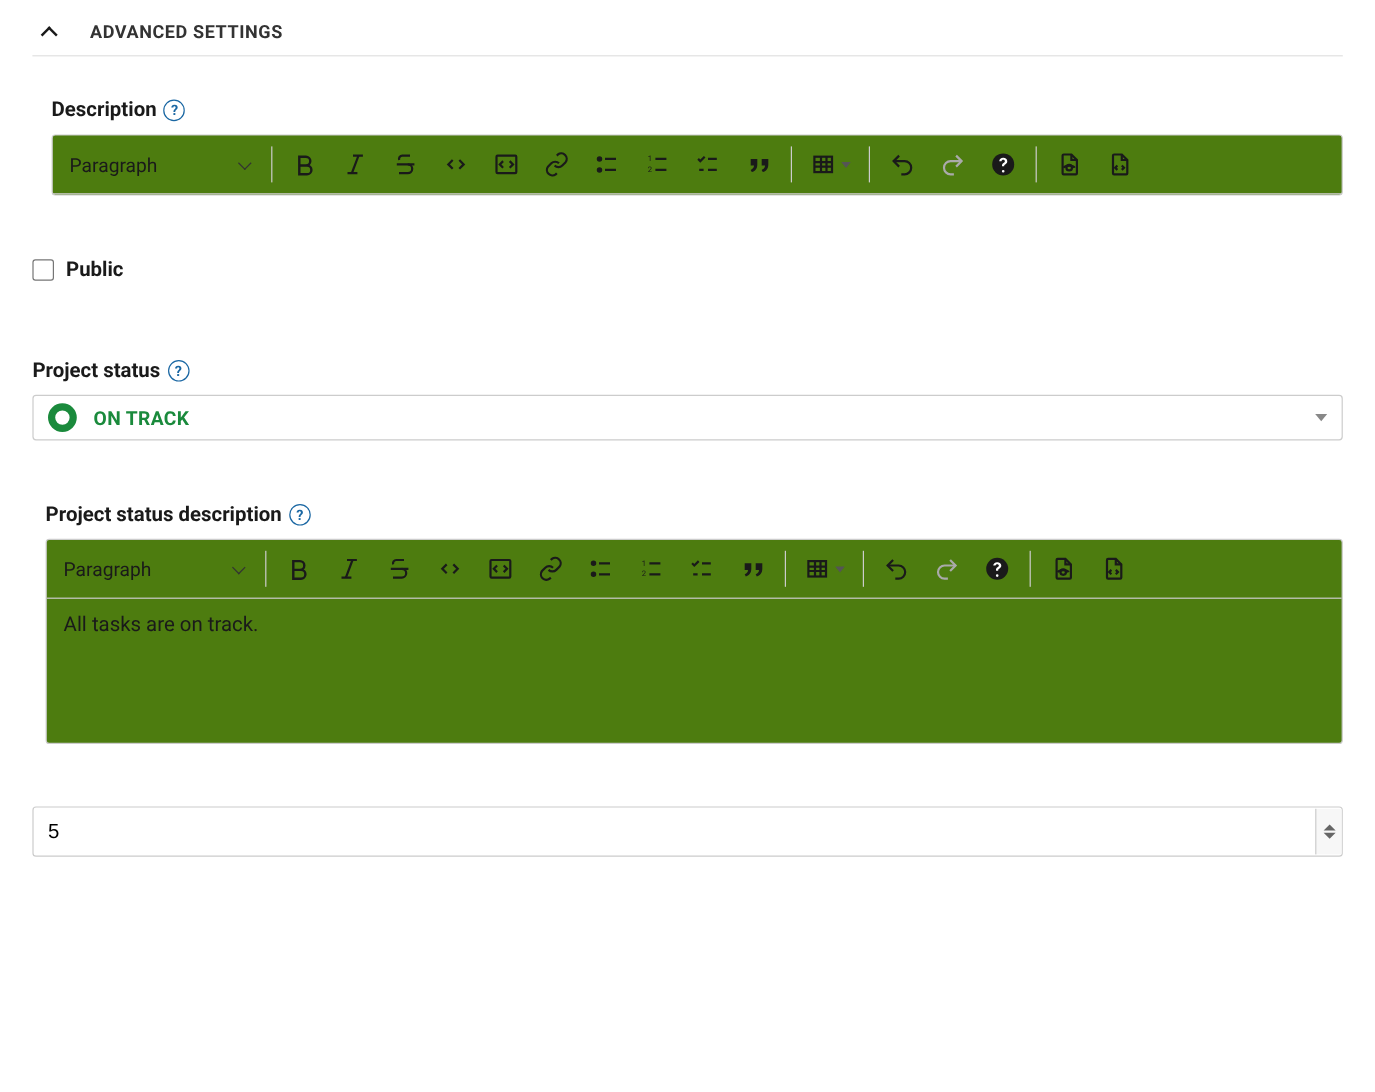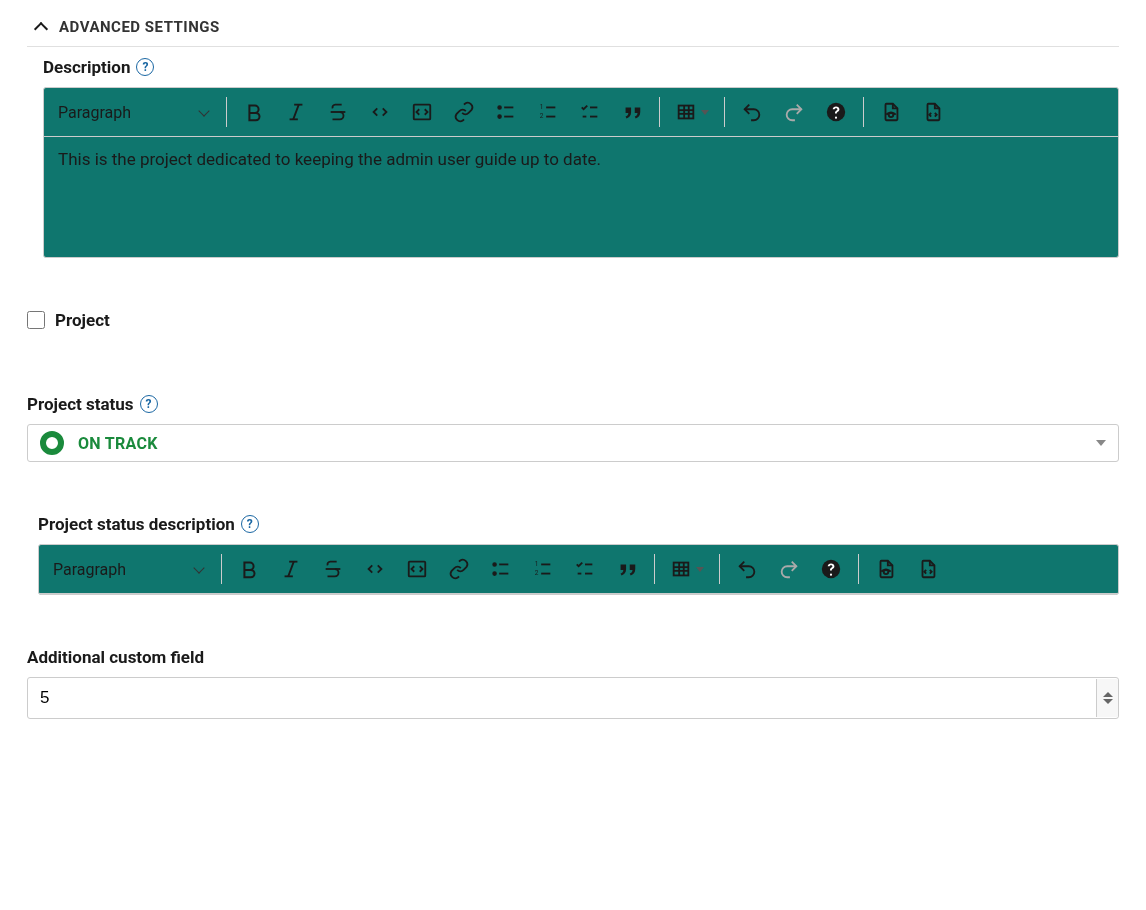--- a/index.html
+++ b/index.html
@@ -6,21 +6,21 @@
 body {
   font-family: -apple-system, BlinkMacSystemFont, "Segoe UI", Roboto, Helvetica, Arial, sans-serif;
   color: #1a1a1a;
   background: #fff;
   padding: 12px 27px 40px 27px;
   font-size: 15px;
 }
 .section-header {
   display: flex;
   align-items: center;
-  gap: 8px;
+  gap: 24px;
   padding: 6px 0 10px 6px;
   border-bottom: 1px solid #e0e0e0;
   cursor: pointer;
 }
 .section-header-title {
   text-transform: uppercase;
   font-weight: 700;
   letter-spacing: 0.5px;
   font-size: 15px;
   color: #333;
@@ -58,21 +58,21 @@
   justify-content: center;
   color: #1a67a3;
   font-size: 12px;
   font-weight: 700;
   cursor: pointer;
 }
 
 .editor {
   border: 1px solid #cccccc;
   border-radius: 3px;
-  background: #0f766e;
+  background: #4d7c0f;
 }
 .toolbar {
   display: flex;
   align-items: center;
   padding: 6px 6px;
   border-bottom: 1px solid #cccccc;
 }
 .tb-select {
   display: flex;
   align-items: center;
@@ -125,21 +125,21 @@
 }
 
 .editor-body {
   padding: 12px 14px;
   min-height: 120px;
   font-size: 17px;
   color: #1a1a1a;
 }
 
 .block { margin-top: 28px; }
-.block.first { margin-top: 10px; padding-left: 16px; }
+.block.first { margin-top: 35px; padding-left: 16px; }
 
 .checkbox-row {
   display: flex;
   align-items: center;
   gap: 10px;
   font-weight: 700;
   font-size: 17px;
 }
 .checkbox-row input[type=checkbox] {
   width: 18px; height: 18px;
@@ -346,28 +346,27 @@
         </span>
       <span class="tb-btn">
           <svg viewBox="0 0 24 24" fill="none" stroke="currentColor" stroke-width="2">
             <path d="M14 3H7a1 1 0 0 0-1 1v16a1 1 0 0 0 1 1h11a1 1 0 0 0 1-1V8z"></path>
             <path d="M14 3v5h5"></path>
             <polyline points="10 13 8 15 10 17"></polyline>
             <polyline points="14 13 16 15 14 17"></polyline>
           </svg>
         </span>
     </div>
-    <div class="editor-body" contenteditable="true" style="">This is the project dedicated to keeping the admin user guide up to date.</div>
   </div>
 </div>
 
 <div class="block public">
   <label class="checkbox-row">
     <input type="checkbox" style="">
-    <span>Project</span>
+    <span>Public</span>
   </label>
 </div>
 
 <div class="block status">
   <div class="field-label">
     <span>Project status</span>
     <span class="help-icon">?</span>
   </div>
   <div class="status-select">
     <span class="status-ring"></span>
@@ -496,27 +495,25 @@
         </span>
       <span class="tb-btn">
           <svg viewBox="0 0 24 24" fill="none" stroke="currentColor" stroke-width="2">
             <path d="M14 3H7a1 1 0 0 0-1 1v16a1 1 0 0 0 1 1h11a1 1 0 0 0 1-1V8z"></path>
             <path d="M14 3v5h5"></path>
             <polyline points="10 13 8 15 10 17"></polyline>
             <polyline points="14 13 16 15 14 17"></polyline>
           </svg>
         </span>
     </div>
+    <div class="editor-body" contenteditable="true" style="">All tasks are on track.</div>
   </div>
 </div>
 
 <div class="block custom">
-  <div class="field-label">
-    <span>Additional custom field</span>
-  </div>
   <div class="number-input-wrap">
     <input type="text" value="5" style="">
     <div class="spinner">
       <div class="spin up"></div>
       <div class="spin down"></div>
     </div>
   </div>
 </div>
 
 </body></html>

